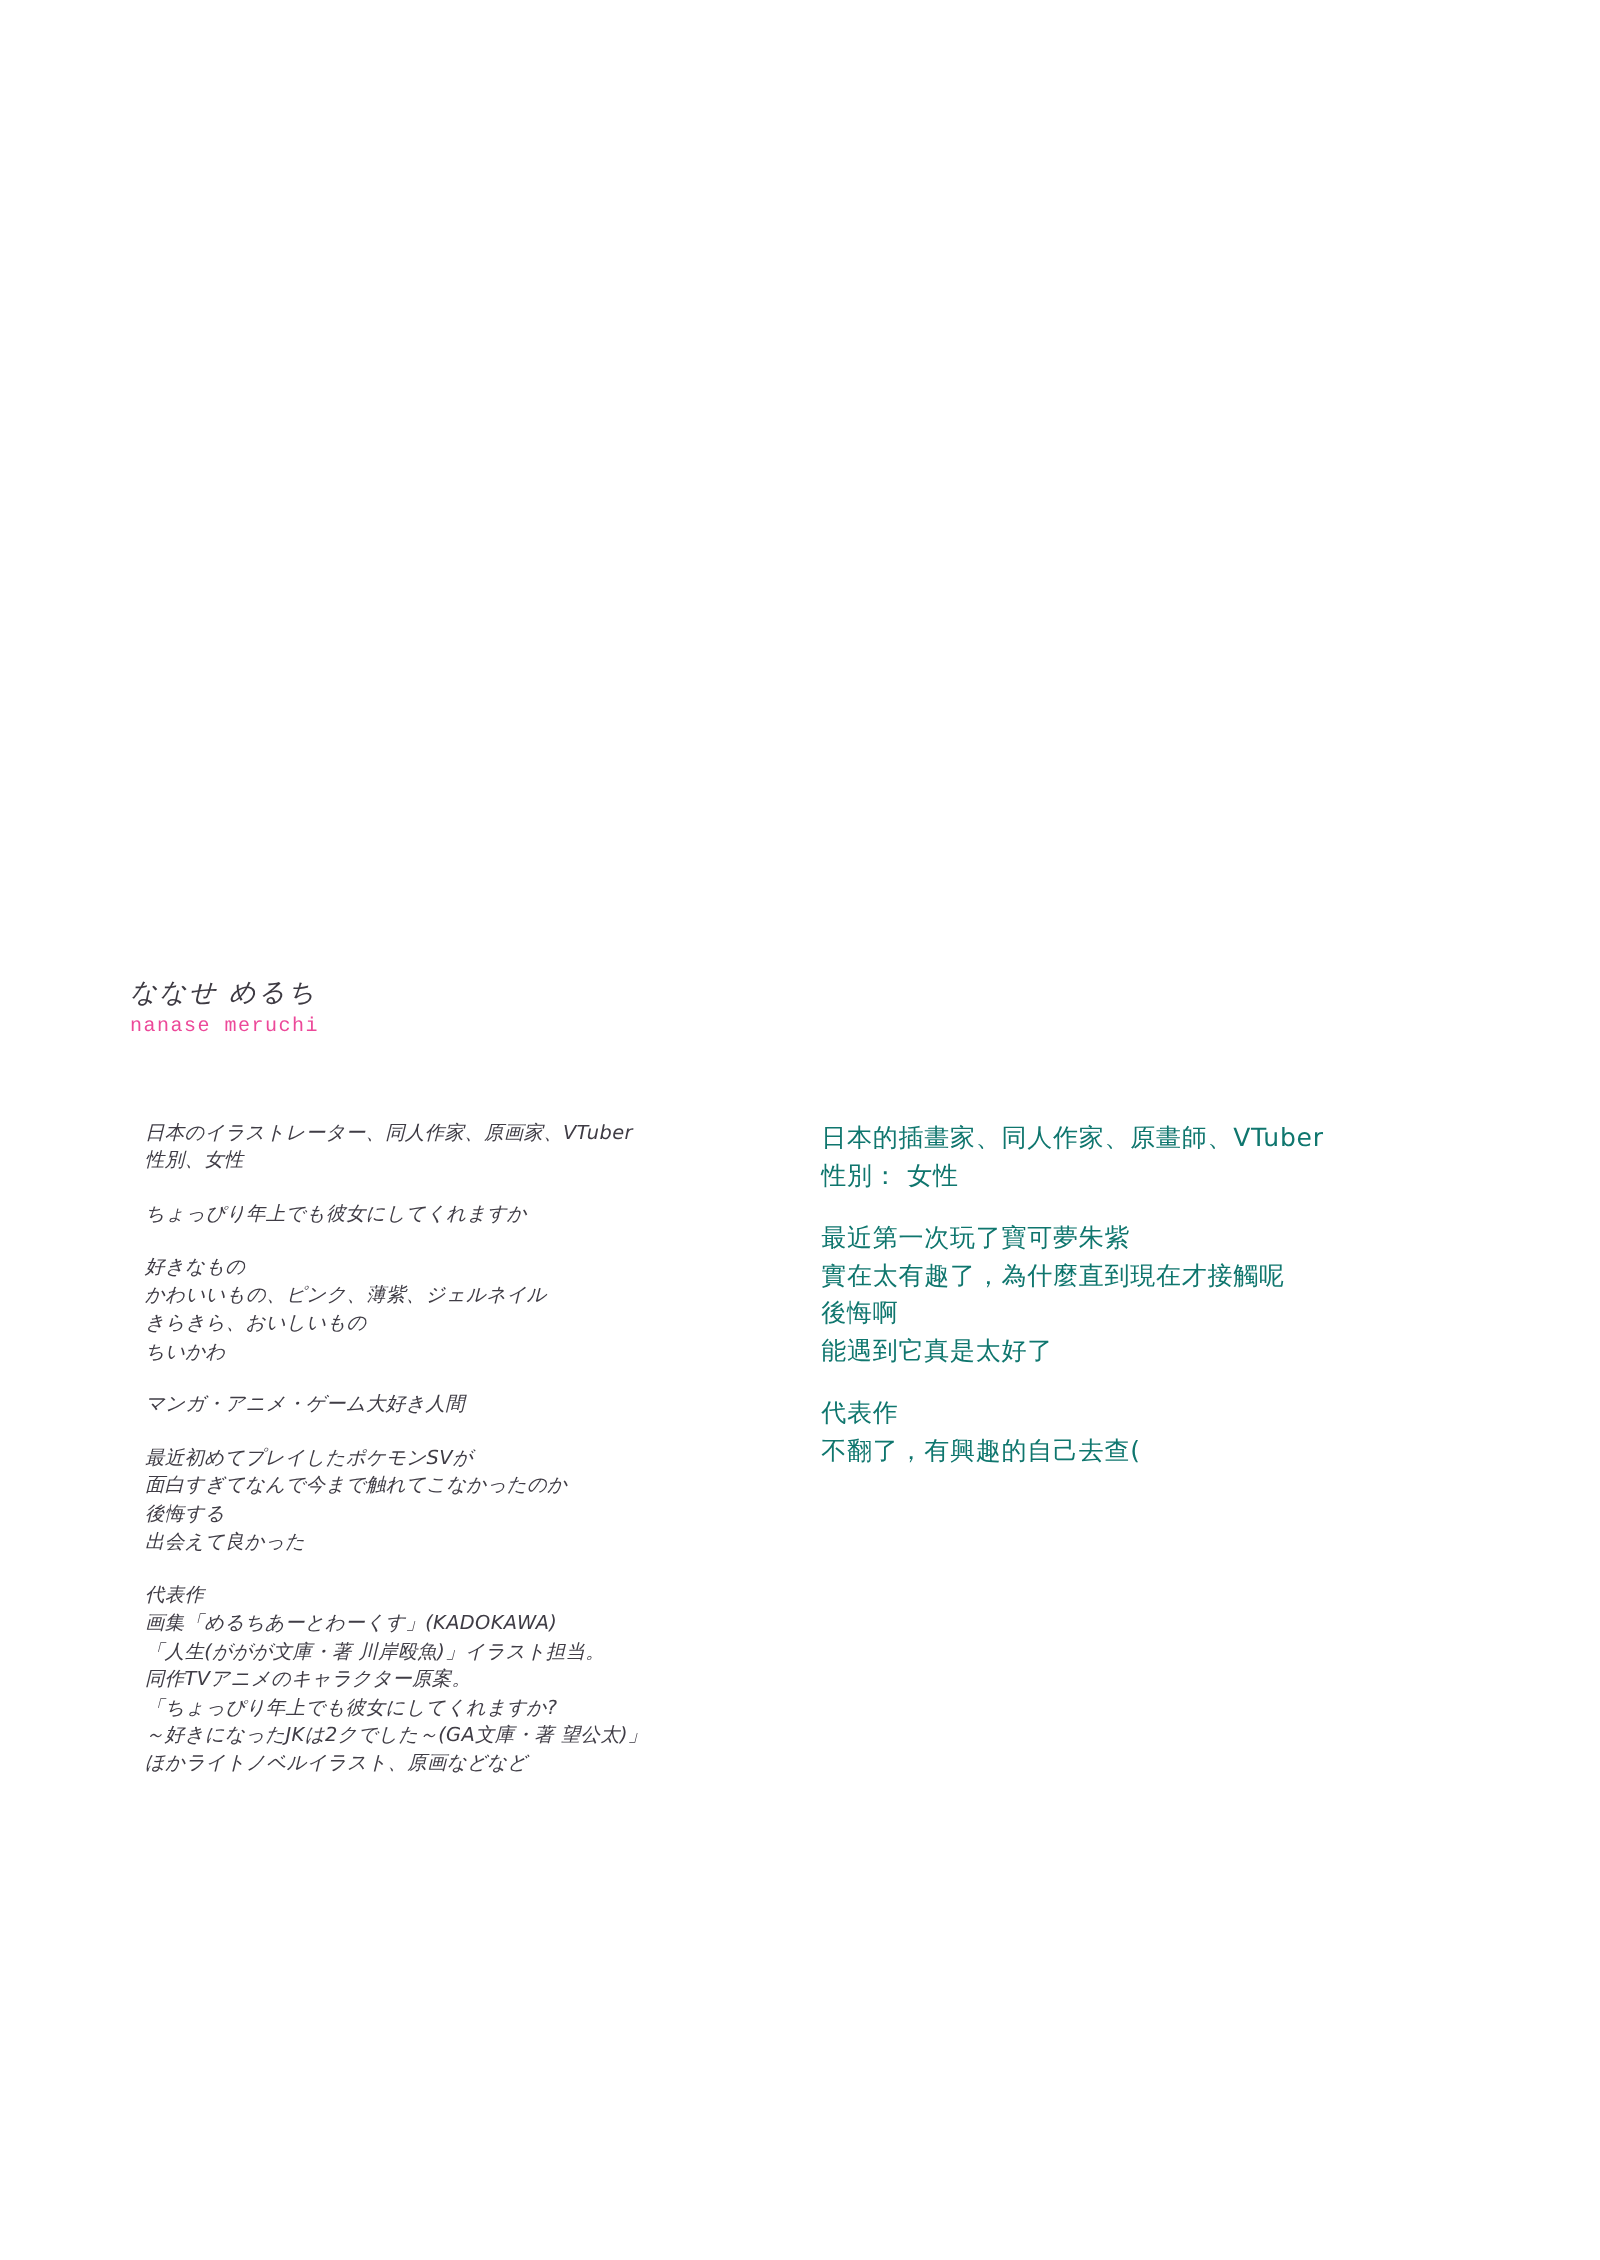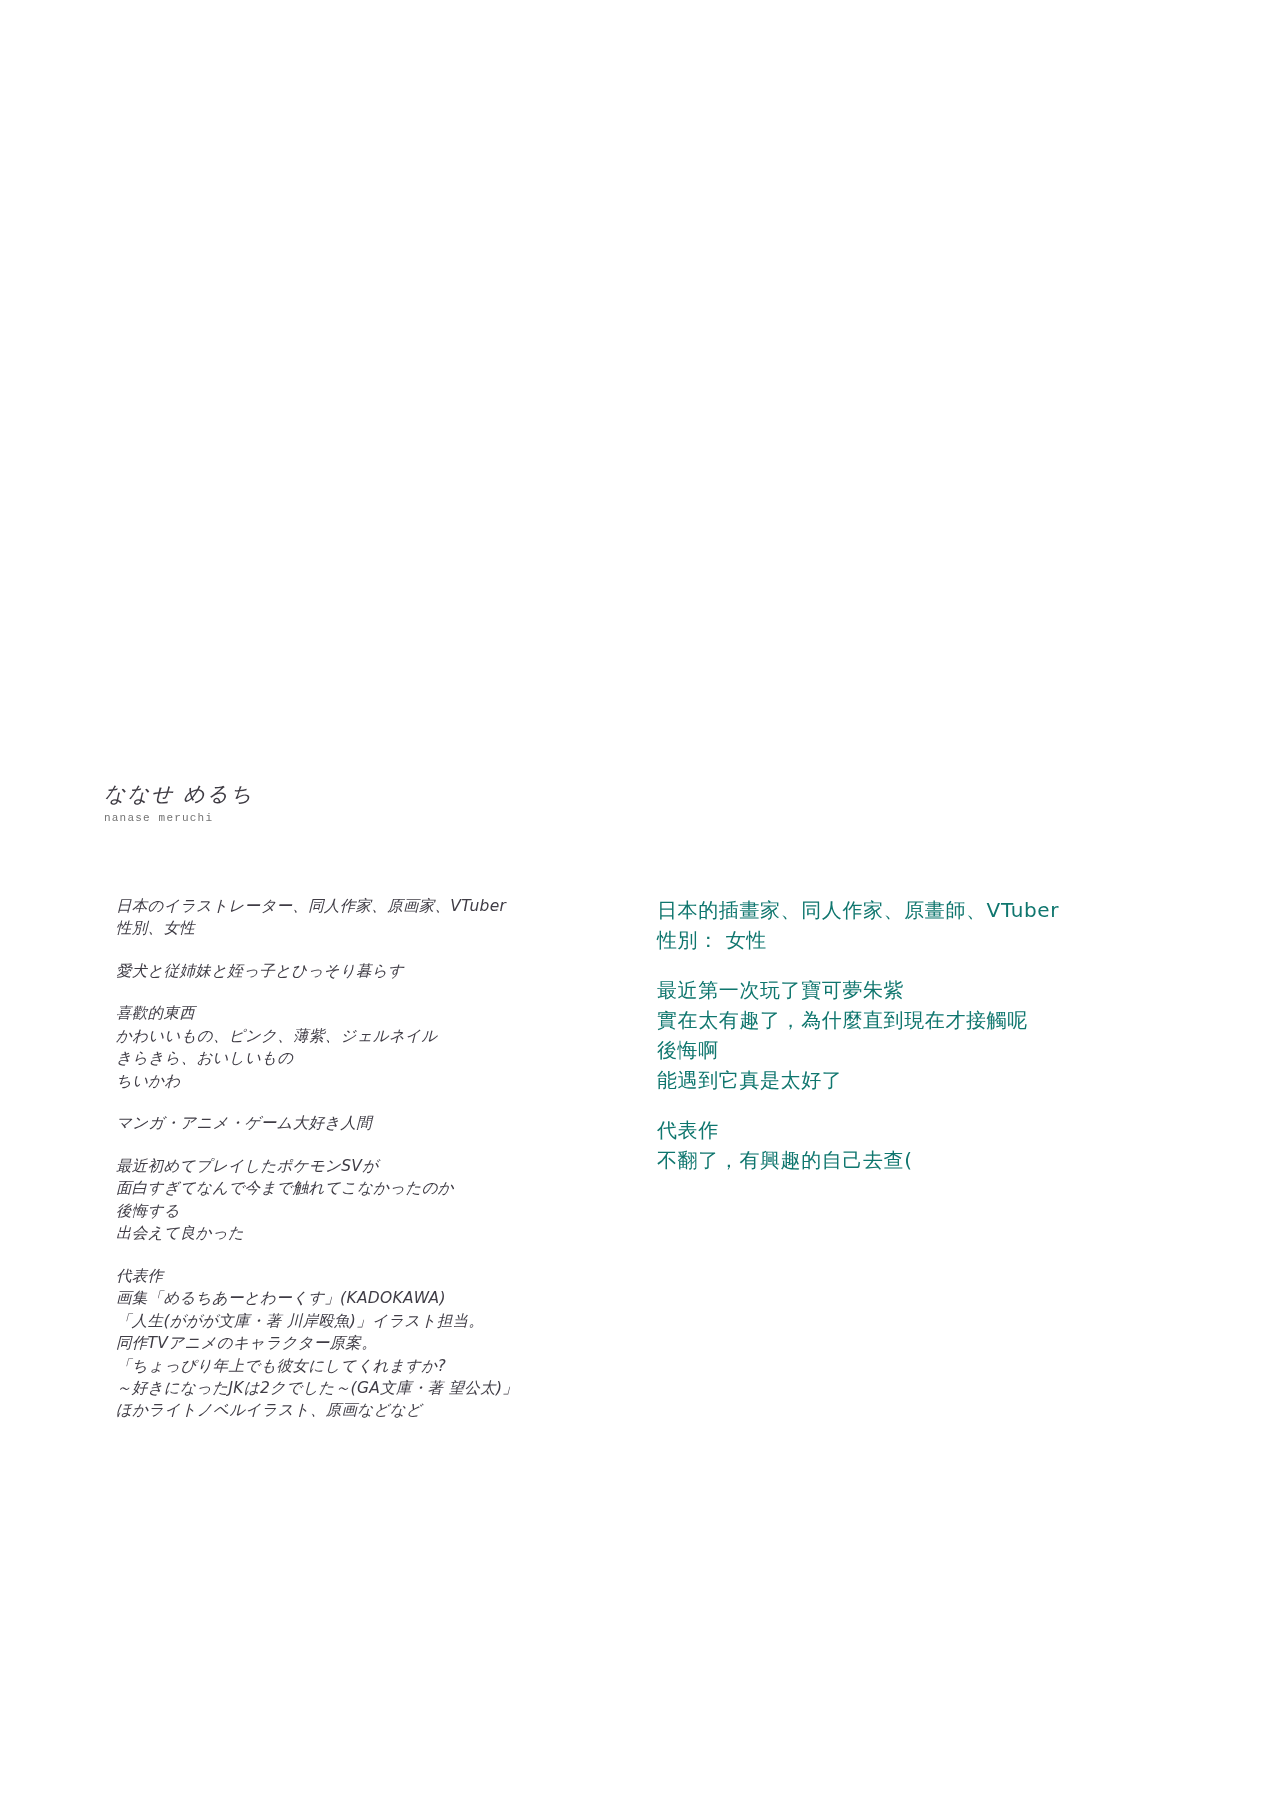--- a/index.html
+++ b/index.html
@@ -23,23 +23,23 @@
   .artist-name-ja {
     font-family: "DejaVu Sans", sans-serif;
     font-size: 21px;
     letter-spacing: 2px;
     color: #3d3a42;
     font-style: italic;
     white-space: pre;
   }
   .artist-name-romaji {
     font-family: "Liberation Mono", monospace;
-    font-size: 11px;
+    font-size: 16px;
     letter-spacing: 1.2px;
-    color: #737373;
+    color: #ec4899;
     margin-top: 4px;
     white-space: pre;
   }
 
   .columns {
     position: absolute;
     left: 0;
     top: 895px;
     width: 1280px;
   }
@@ -86,22 +86,22 @@
   <div class="artist-name-block">
     <div class="artist-name-ja">ななせ めるち</div>
     <div class="artist-name-romaji">nanase meruchi</div>
   </div>
 
   <div class="columns">
 
     <div class="col col-ja">
       <p class="para">日本のイラストレーター、同人作家、原画家、VTuber
 性別、女性</p>
-      <p class="para">愛犬と従姉妹と姪っ子とひっそり暮らす</p>
-      <p class="para">喜歡的東西
+      <p class="para">ちょっぴり年上でも彼女にしてくれますか</p>
+      <p class="para">好きなもの
 かわいいもの、ピンク、薄紫、ジェルネイル
 きらきら、おいしいもの
 ちいかわ</p>
       <p class="para">マンガ・アニメ・ゲーム大好き人間</p>
       <p class="para">最近初めてプレイしたポケモンSVが
 面白すぎてなんで今まで触れてこなかったのか
 後悔する
 出会えて良かった</p>
       <p class="para">代表作
 画集「めるちあーとわーくす」(KADOKAWA)

